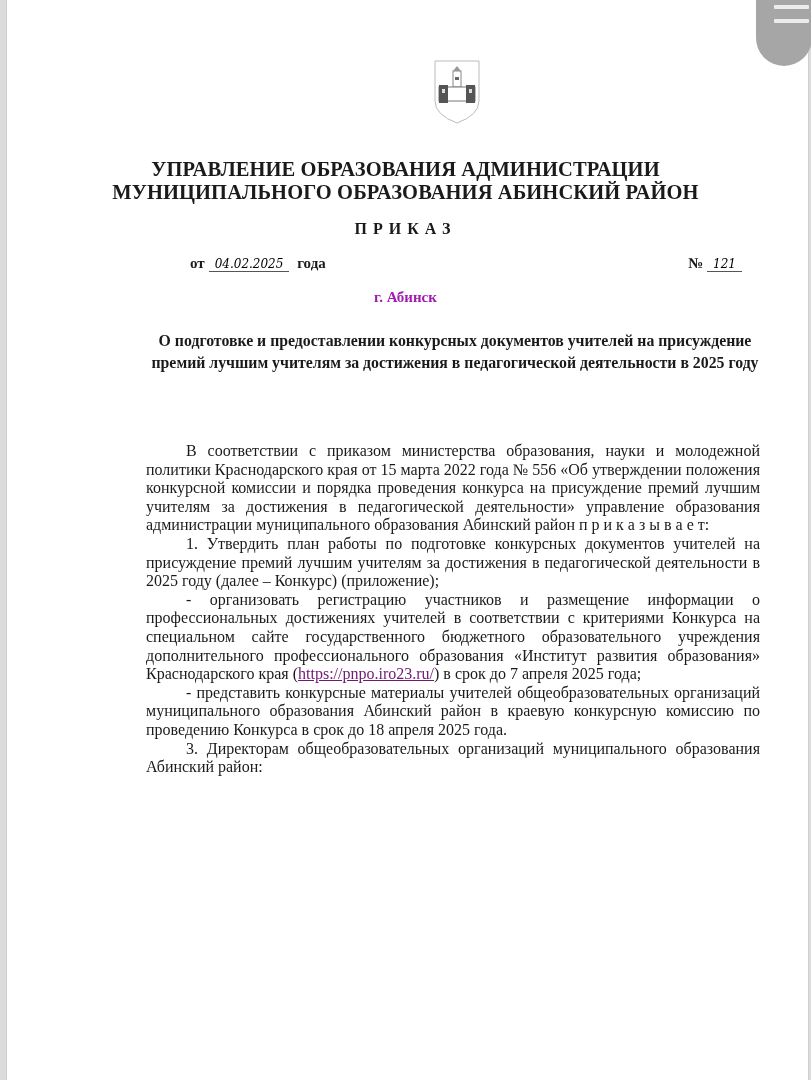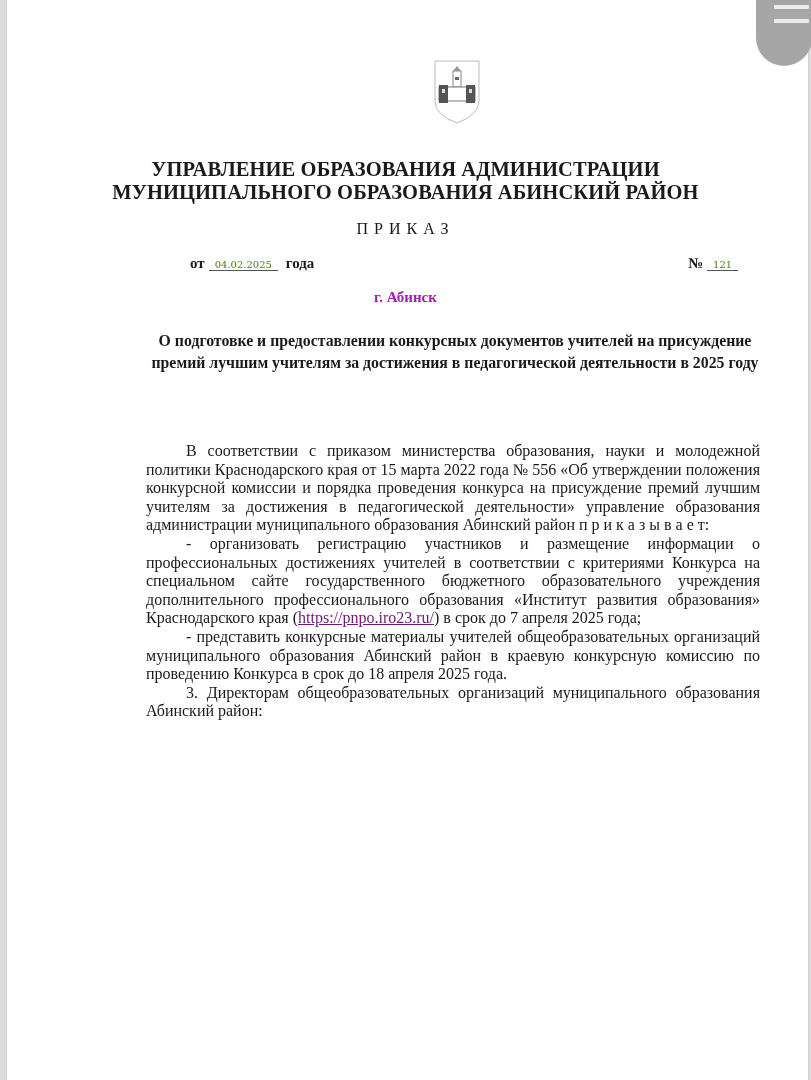--- a/index.html
+++ b/index.html
@@ -29,28 +29,28 @@
     }
     .hdr {
       position: absolute; left: 0; width: 811px; text-align: center;
       font-weight: bold; color: #1a1a1a; font-size: 20.5px; line-height: 24px;
       letter-spacing: 0.1px;
     }
     .h1 { top: 157px; }
     .h2 { top: 180px; }
     .prikaz {
       position: absolute; left: 0; width: 811px; top: 220px; text-align: center;
-      font-weight: normal; font-size: 16px; letter-spacing: 6px; color: #1a1a1a;
+      font-weight: bold; font-size: 16px; letter-spacing: 6px; color: #1a1a1a;
     }
     .dateline {
       position: absolute; top: 255px; left: 190px; font-weight: bold; font-size: 15px; color: #1a1a1a;
     }
     .hand {
-      font-family: "DejaVu Serif", serif; font-weight: normal;
-      color: #4d7c0f; font-size: 10px; display: inline-block;
+      font-family: "DejaVu Serif", serif; font-style: italic; font-weight: normal;
+      color: #000000; font-size: 12px; display: inline-block;
       border-bottom: 1px solid #555; padding: 0 6px; margin: 0 4px;
     }
     .numline {
       position: absolute; top: 255px; left: 688px; font-weight: bold; font-size: 15px; color: #1a1a1a;
     }
     .city {
       position: absolute; top: 289px; left: 0; width: 811px; text-align: center;
       font-weight: bold; font-size: 15px; color: #a21caf;
     }
     .title {
@@ -102,16 +102,17 @@
 <div class="numline">
   <span>№</span><span class="hand">121</span>
 </div>
 
 <div class="city">г. Абинск</div>
 
 <div class="title">О подготовке и предоставлении конкурсных документов учителей на присуждение премий лучшим учителям за достижения в педагогической деятельности в 2025 году</div>
 
 <div class="body">
   <p>В соответствии с приказом министерства образования, науки и молодежной политики Краснодарского края от 15 марта 2022 года № 556 «Об утверждении положения конкурсной комиссии и порядка проведения конкурса на присуждение премий лучшим учителям за достижения в педагогической деятельности» управление образования администрации муниципального образования Абинский район п р и к а з ы в а е т:</p>
+  <p>1. Утвердить план работы по подготовке конкурсных документов учителей на присуждение премий лучшим учителям за достижения в педагогической деятельности в 2025 году (далее – Конкурс) (приложение);</p>
   <p><span>- организовать регистрацию участников и размещение информации о профессиональных достижениях учителей в соответствии с критериями Конкурса на специальном сайте государственного бюджетного образовательного учреждения дополнительного профессионального образования «Институт развития образования» Краснодарского края</span> <span>(</span><a>https://pnpo.iro23.ru/</a><span>) в срок до 7 апреля 2025 года;</span></p>
   <p>- представить конкурсные материалы учителей общеобразовательных организаций муниципального образования Абинский район в краевую конкурсную комиссию по проведению Конкурса в срок до 18 апреля 2025 года.</p>
   <p>3. Директорам общеобразовательных организаций муниципального образования Абинский район:</p>
 </div>
 
 </body></html>

